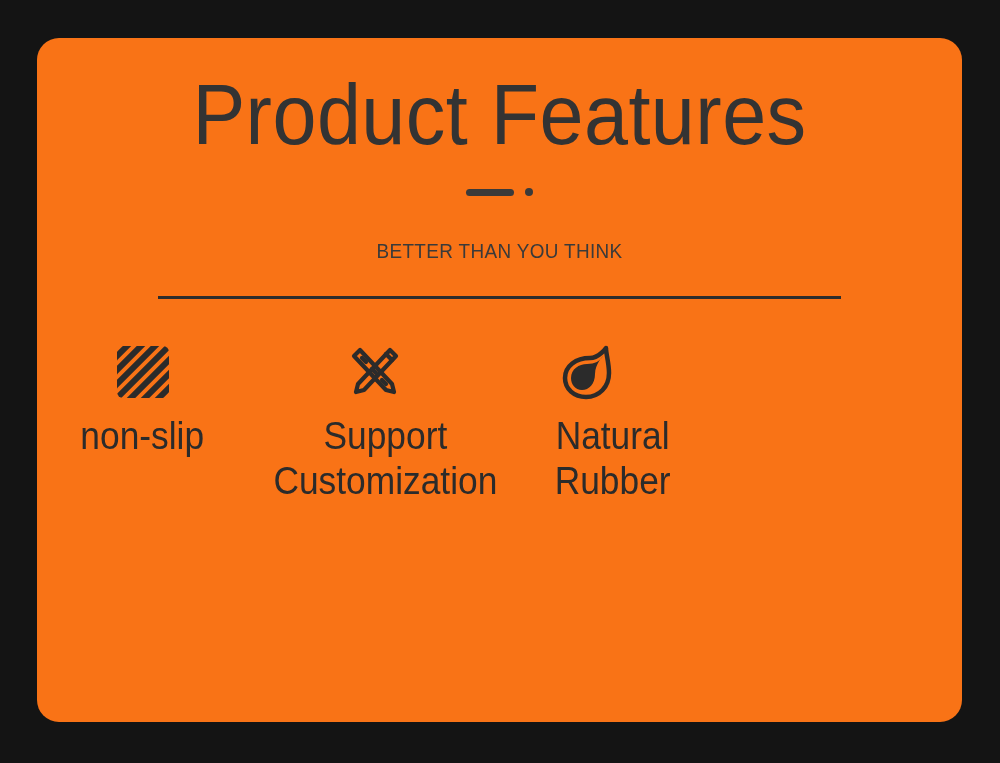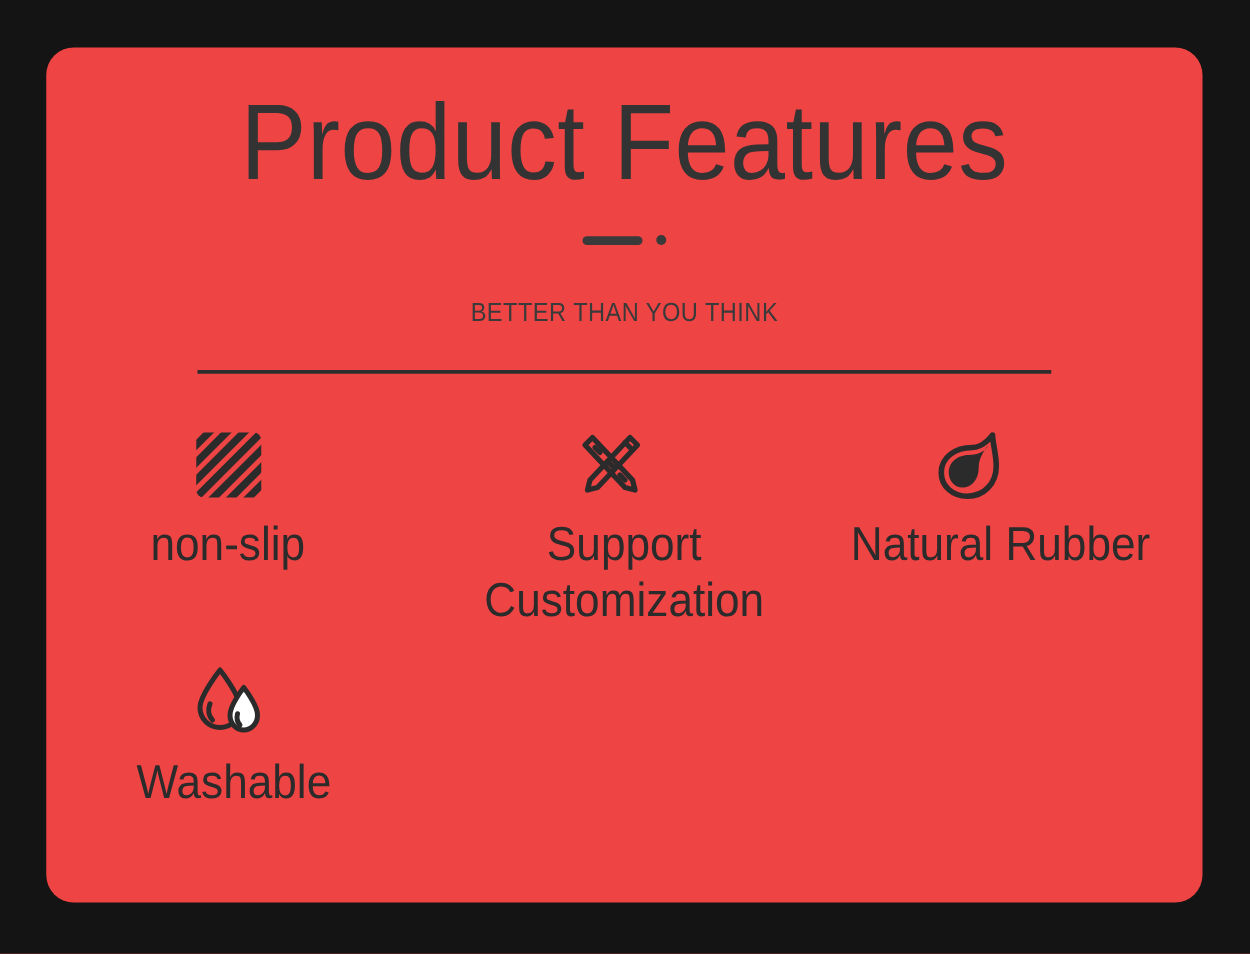--- a/index.html
+++ b/index.html
@@ -21,21 +21,21 @@
     height: 763px;
   }
 
   
   .card {
     position: absolute;
     left: 37px;
     top: 38px;
     width: 925px;
     height: 684px;
-    background: #ef4444;
+    background: #f97316;
     border-radius: 22px;
     overflow: hidden;
   }
 
   
   .title {
     position: absolute;
     left: 0;
     top: 28px;
     width: 925px;
@@ -99,21 +99,21 @@
     background: #2d2d2d;
   }
 
   
   .features {
     position: absolute;
     left: 0;
     top: 300px;
     width: 925px;
     display: grid;
-    grid-template-columns: repeat(3, 1fr);
+    grid-template-columns: repeat(4, 1fr);
     grid-template-rows: 190px 170px;
   }
 
   .feature {
     position: relative;
     display: flex;
     flex-direction: column;
     align-items: center;
   }
 
@@ -221,31 +221,16 @@
                      C6 47 15 55 27 55 C40 55 50 45 50 31
                      C50 21 47 12 47 6 Z" fill="none" stroke="#2b2b2b" stroke-width="4.5" stroke-linejoin="round"></path>
             <path d="M44 14 C44 14 36 22 36 32 C36 42 30 48 23 48
                      C16 48 12 42 12 36 C12 27 20 22 28 22
                      C36 22 41 19 44 14 Z" fill="#2b2b2b"></path>
           </svg>
         </div>
         <div class="label">Natural Rubber</div>
       </div>
 
-      <div class="feature f-washable">
-        <div class="icon-wrap">
-          <svg width="58" height="58" viewBox="0 0 58 58">
-            <g fill="none" stroke="#2b2b2b" stroke-width="4" stroke-linejoin="round" stroke-linecap="round">
-              <path d="M22 4 C22 4 6 24 6 34 C6 43 13 50 22 50
-                       C31 50 38 43 38 34 C38 24 22 4 22 4 Z"></path>
-              <path d="M14 31 C12 36 13 41 16 44"></path>
-              <path d="M41 18 C41 18 30 32 30 40 C30 47 35 52 41 52
-                       C47 52 52 47 52 40 C52 32 41 18 41 18 Z" fill="#ffffff"></path>
-              <path d="M36 39 C35 43 36 46 38 48"></path>
-            </g>
-          </svg>
-        </div>
-        <div class="label">Washable</div>
-      </div>
 
     </div>
   </div>
 </div>
 
 </body></html>

